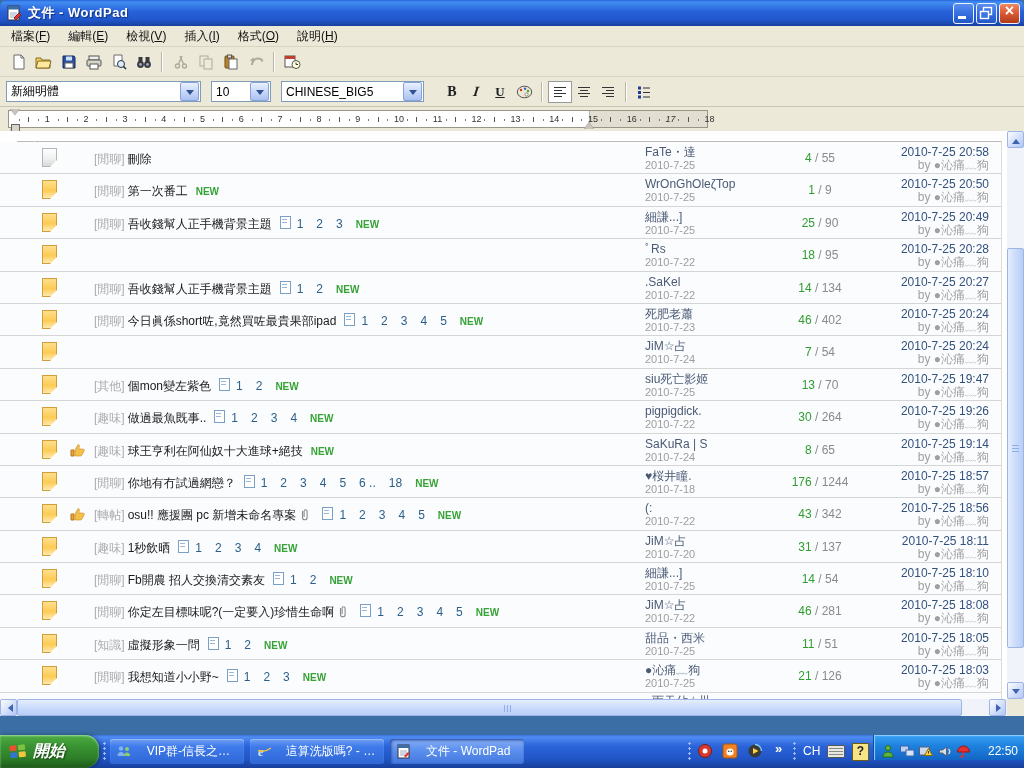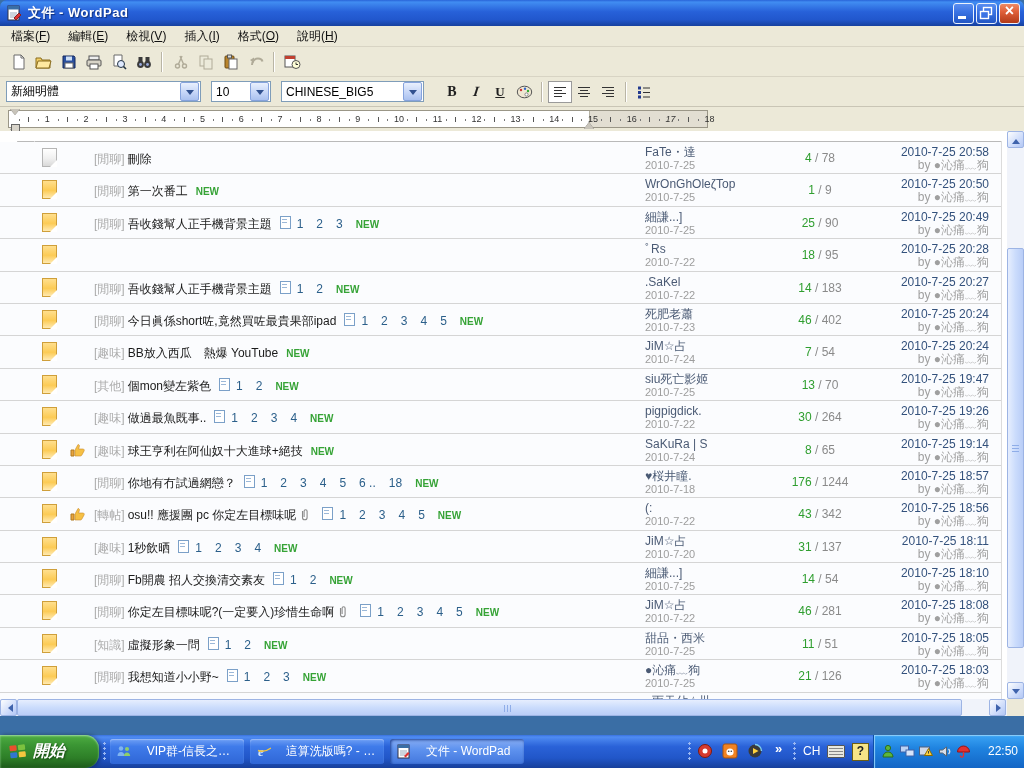--- a/index.html
+++ b/index.html
@@ -133,21 +133,21 @@
   .taskbtn .tlabel{overflow:hidden;text-overflow:ellipsis;}
   .qicon{position:absolute;top:8px;width:16px;height:16px;}
   .chev{position:absolute;top:6px;color:#fff;font-size:13px;font-weight:bold;}
   .lang{position:absolute;top:9px;color:#fff;font-size:12px;}
   .kbd{position:absolute;top:10px;width:18px;height:13px;background:#e8e8e0;border:1px solid #555;
     border-radius:1px;box-sizing:border-box;}
   .kbd::after{content:"";position:absolute;left:1px;top:2px;right:1px;height:1px;background:#888;
     box-shadow:0 3px 0 #888,0 6px 0 #888;}
   .helpbox{position:absolute;top:8px;width:15px;height:16px;background:#f6e487;border:1px solid #6b5d16;
     color:#222;font-weight:bold;font-size:12px;text-align:center;line-height:15px;}
-  .tray{position:absolute;right:0;top:0;width:150px;height:33px;
+  .tray{position:absolute;right:0;top:0;width:150px;height:25px;
     background:linear-gradient(180deg,#3ba4f5 0%,#1f83e0 40%,#1365c5 100%);
     border-left:1px solid #0c4fa8;box-shadow:inset 1px 1px 1px #8fd0fb;}
   .tray .ticon{position:absolute;top:9px;width:15px;height:15px;}
   .clock{position:absolute;right:6px;top:9px;color:#fff;font-size:12px;}
 </style>
 </head>
 <body>
 
 <div class="screen">
   <div class="window">
@@ -410,21 +410,21 @@
     <span class="pg pg-white"></span>
 
     <span class="rmain">
       <span class="cat">[閒聊]</span><span class="title">刪除</span><span class="pages"></span>
     </span>
     <span class="rauthor">
       <span class="aname">FaTe・達</span>
       <span class="adate">2010-7-25</span>
     </span>
     <span class="rcount">
-      <span class="rep">4</span><span class="vie"> / 78</span>
+      <span class="rep">4</span><span class="vie"> / 55</span>
     </span>
     <span class="rlast">
       <span class="ltime">2010-7-25 20:58</span>
       <span class="lby">by ●沁痛﹏狗</span>
     </span>
   </div>
 
   <div class="row">
     <span class="pg pg-yellow"></span>
 
@@ -483,21 +483,21 @@
     <span class="pg pg-yellow"></span>
 
     <span class="rmain">
       <span class="cat">[閒聊]</span><span class="title">吾收錢幫人正手機背景主題</span><span class="pages"><span class="pgs-icon"></span><span class="pnum">1</span><span class="pnum">2</span></span><span class="newtag">NEW</span>
     </span>
     <span class="rauthor">
       <span class="aname">.SaKel</span>
       <span class="adate">2010-7-22</span>
     </span>
     <span class="rcount">
-      <span class="rep">14</span><span class="vie"> / 183</span>
+      <span class="rep">14</span><span class="vie"> / 134</span>
     </span>
     <span class="rlast">
       <span class="ltime">2010-7-25 20:27</span>
       <span class="lby">by ●沁痛﹏狗</span>
     </span>
   </div>
 
   <div class="row">
     <span class="pg pg-yellow"></span>
 
@@ -513,23 +513,20 @@
     </span>
     <span class="rlast">
       <span class="ltime">2010-7-25 20:24</span>
       <span class="lby">by ●沁痛﹏狗</span>
     </span>
   </div>
 
   <div class="row">
     <span class="pg pg-yellow"></span>
 
-    <span class="rmain">
-      <span class="cat">[趣味]</span><span class="title">BB放入西瓜　熱爆 YouTube</span><span class="pages"></span><span class="newtag">NEW</span>
-    </span>
     <span class="rauthor">
       <span class="aname">JiM☆占</span>
       <span class="adate">2010-7-24</span>
     </span>
     <span class="rcount">
       <span class="rep">7</span><span class="vie"> / 54</span>
     </span>
     <span class="rlast">
       <span class="ltime">2010-7-25 20:24</span>
       <span class="lby">by ●沁痛﹏狗</span>
@@ -615,21 +612,21 @@
     </span>
   </div>
 
   <div class="row">
     <span class="pg pg-yellow"></span>
     <span class="thumb"><svg width="16" height="16">
                 <path d="M1 8h3v6H1z" fill="#e8a33d" stroke="#b07b20"></path>
                 <path d="M5 14V8l3-5.5c1 0 1.7.9 1.4 1.9L8.6 7H13c1 0 1.6 1 1.1 1.9l-2.3 4.3c-.3.5-.8.8-1.4.8z" fill="#f6c044" stroke="#c98a2c" stroke-width=".6"></path>
               </svg></span>
     <span class="rmain">
-      <span class="cat">[轉帖]</span><span class="title">osu!! 應援團 pc 你定左目標味呢</span><span class="clip"><svg width="12" height="13">
+      <span class="cat">[轉帖]</span><span class="title">osu!! 應援團 pc 新增未命名專案</span><span class="clip"><svg width="12" height="13">
                   <path d="M3.5 3v6.5a2.3 2.3 0 0 0 4.6 0V3.2a1.5 1.5 0 1 0-3 0V9" fill="none" stroke="#8a8a8a" stroke-width="1.1"></path>
                 </svg></span><span class="pages"><span class="pgs-icon"></span><span class="pnum">1</span><span class="pnum">2</span><span class="pnum">3</span><span class="pnum">4</span><span class="pnum">5</span></span><span class="newtag">NEW</span>
     </span>
     <span class="rauthor">
       <span class="aname">(:</span>
       <span class="adate">2010-7-22</span>
     </span>
     <span class="rcount">
       <span class="rep">43</span><span class="vie"> / 342</span>
     </span>

